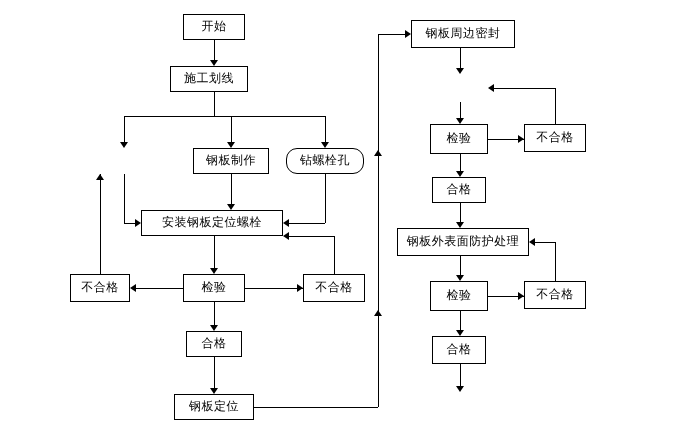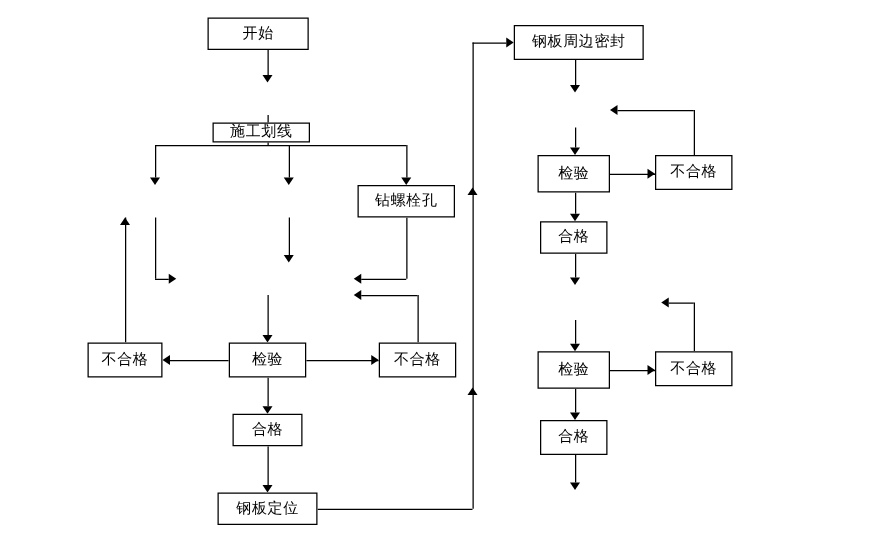--- a/index.html
+++ b/index.html
@@ -162,30 +162,33 @@
   <div class="line v" style="left:555px; top:242px; height:39px;"></div>
   <div class="line h" style="left:535px; top:242px; width:20px;"></div>
   <div class="arrow left" style="left:529px; top:238px;"></div>
 
   <div class="line v" style="left:460px; top:311px; height:19px;"></div>
   <div class="arrow down" style="left:456px; top:330px;"></div>
 
   <div class="line v" style="left:460px; top:364px; height:22px;"></div>
   <div class="arrow down" style="left:456px; top:386px;"></div>
 
-  <div class="node" style="left:166px; top:14px; width:81px; height:26px;">开始</div>
-  <div class="node" style="left:170px; top:66px; width:78px; height:16px;margin-top:32px;">施工划线</div>
-  <div class="node" style="left:286px; top:148px; width:78px; height:26px;">钻螺栓孔</div>
+  <div class="node" style="left:183px; top:14px; width:62px; height:26px;">开始</div>
+  <div class="node" style="left:170px; top:66px; width:78px; height:26px;">施工划线</div>
+  <div class="node" style="left:193px; top:148px; width:76px; height:26px;">钢板制作</div>
+  <div class="node" style="left:286px; top:148px; width:78px; height:26px;border-radius:11px;">钻螺栓孔</div>
+  <div class="node" style="left:141px; top:210px; width:142px; height:26px;">安装钢板定位螺栓</div>
   <div class="node" style="left:70px;  top:274px; width:60px; height:28px;">不合格</div>
   <div class="node" style="left:183px; top:274px; width:62px; height:28px;">检验</div>
   <div class="node" style="left:303px; top:274px; width:62px; height:28px;">不合格</div>
   <div class="node" style="left:186px; top:331px; width:56px; height:26px;">合格</div>
   <div class="node" style="left:411px; top:20px;  width:104px; height:28px;">钢板周边密封</div>
 
   <div class="node" style="left:174px; top:394px; width:80px; height:26px;">钢板定位</div>
   <div class="node" style="left:430px; top:124px; width:58px; height:30px;">检验</div>
   <div class="node" style="left:524px; top:124px; width:62px; height:28px;">不合格</div>
   <div class="node" style="left:432px; top:177px; width:54px; height:26px;">合格</div>
+  <div class="node" style="left:397px; top:228px; width:132px; height:28px;">钢板外表面防护处理</div>
   <div class="node" style="left:430px; top:281px; width:58px; height:30px;">检验</div>
   <div class="node" style="left:524px; top:281px; width:62px; height:28px;">不合格</div>
   <div class="node" style="left:432px; top:336px; width:54px; height:28px;">合格</div>
 
 </div>
 
 </body></html>

